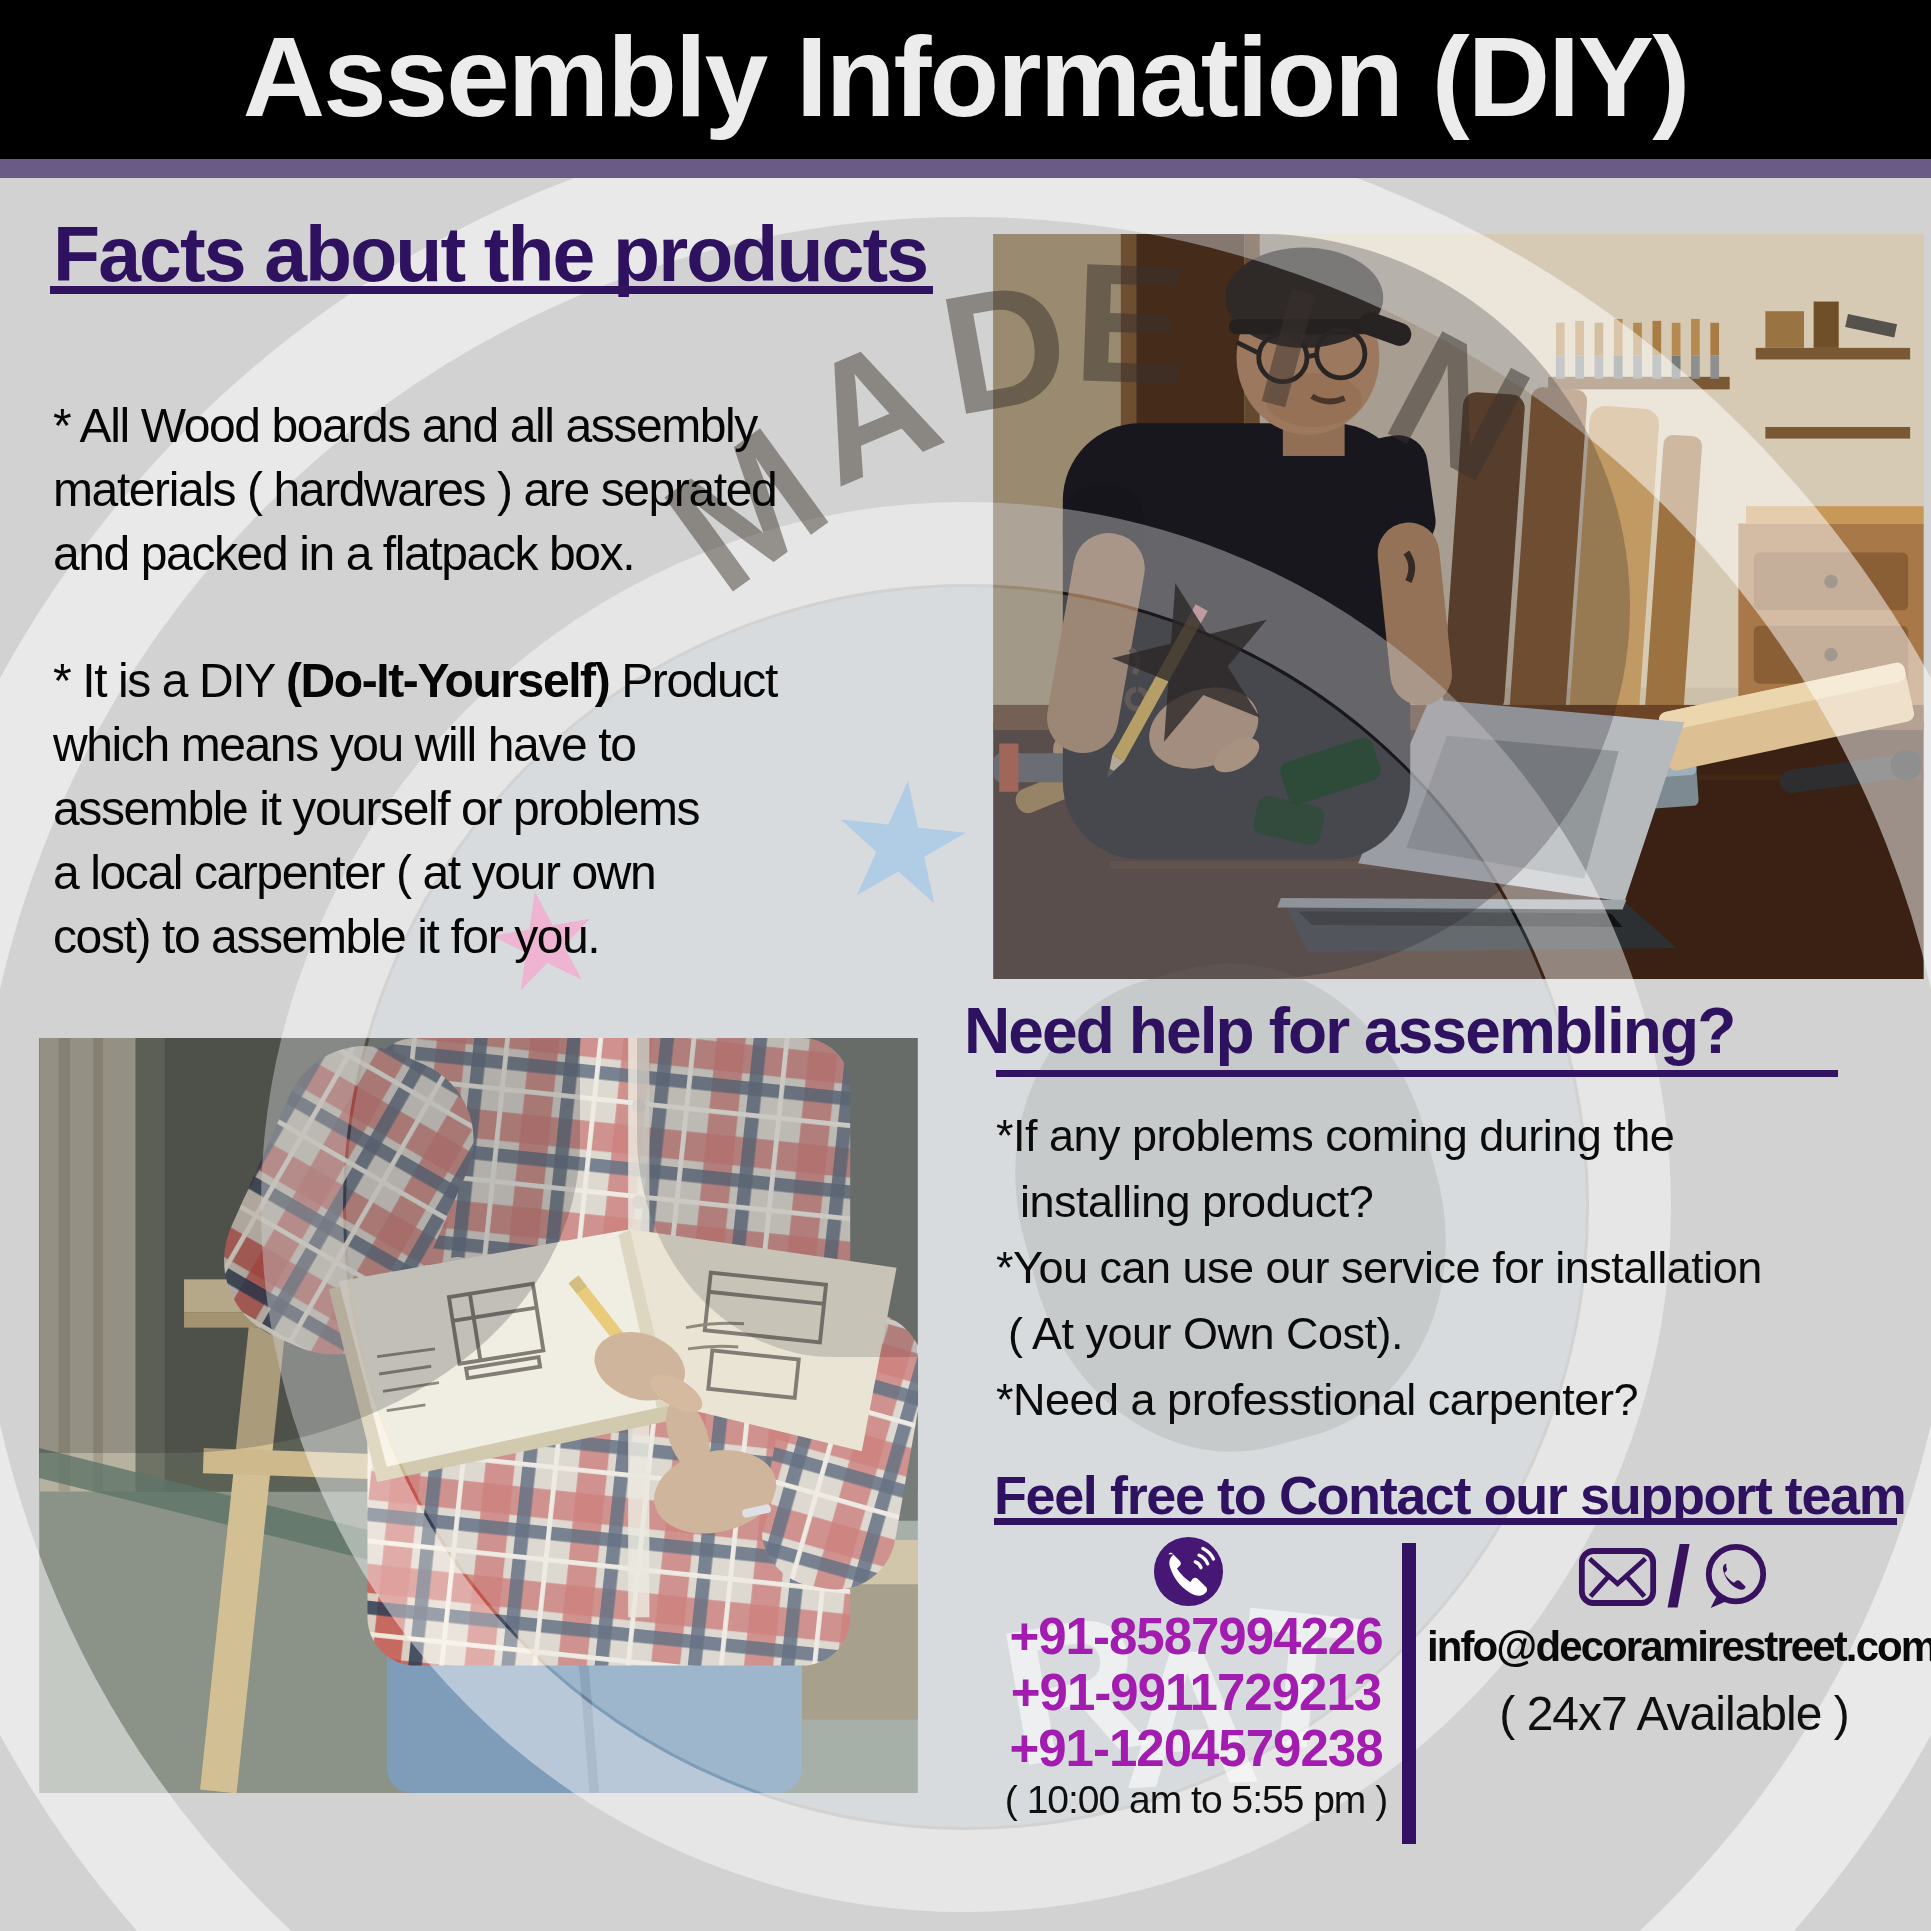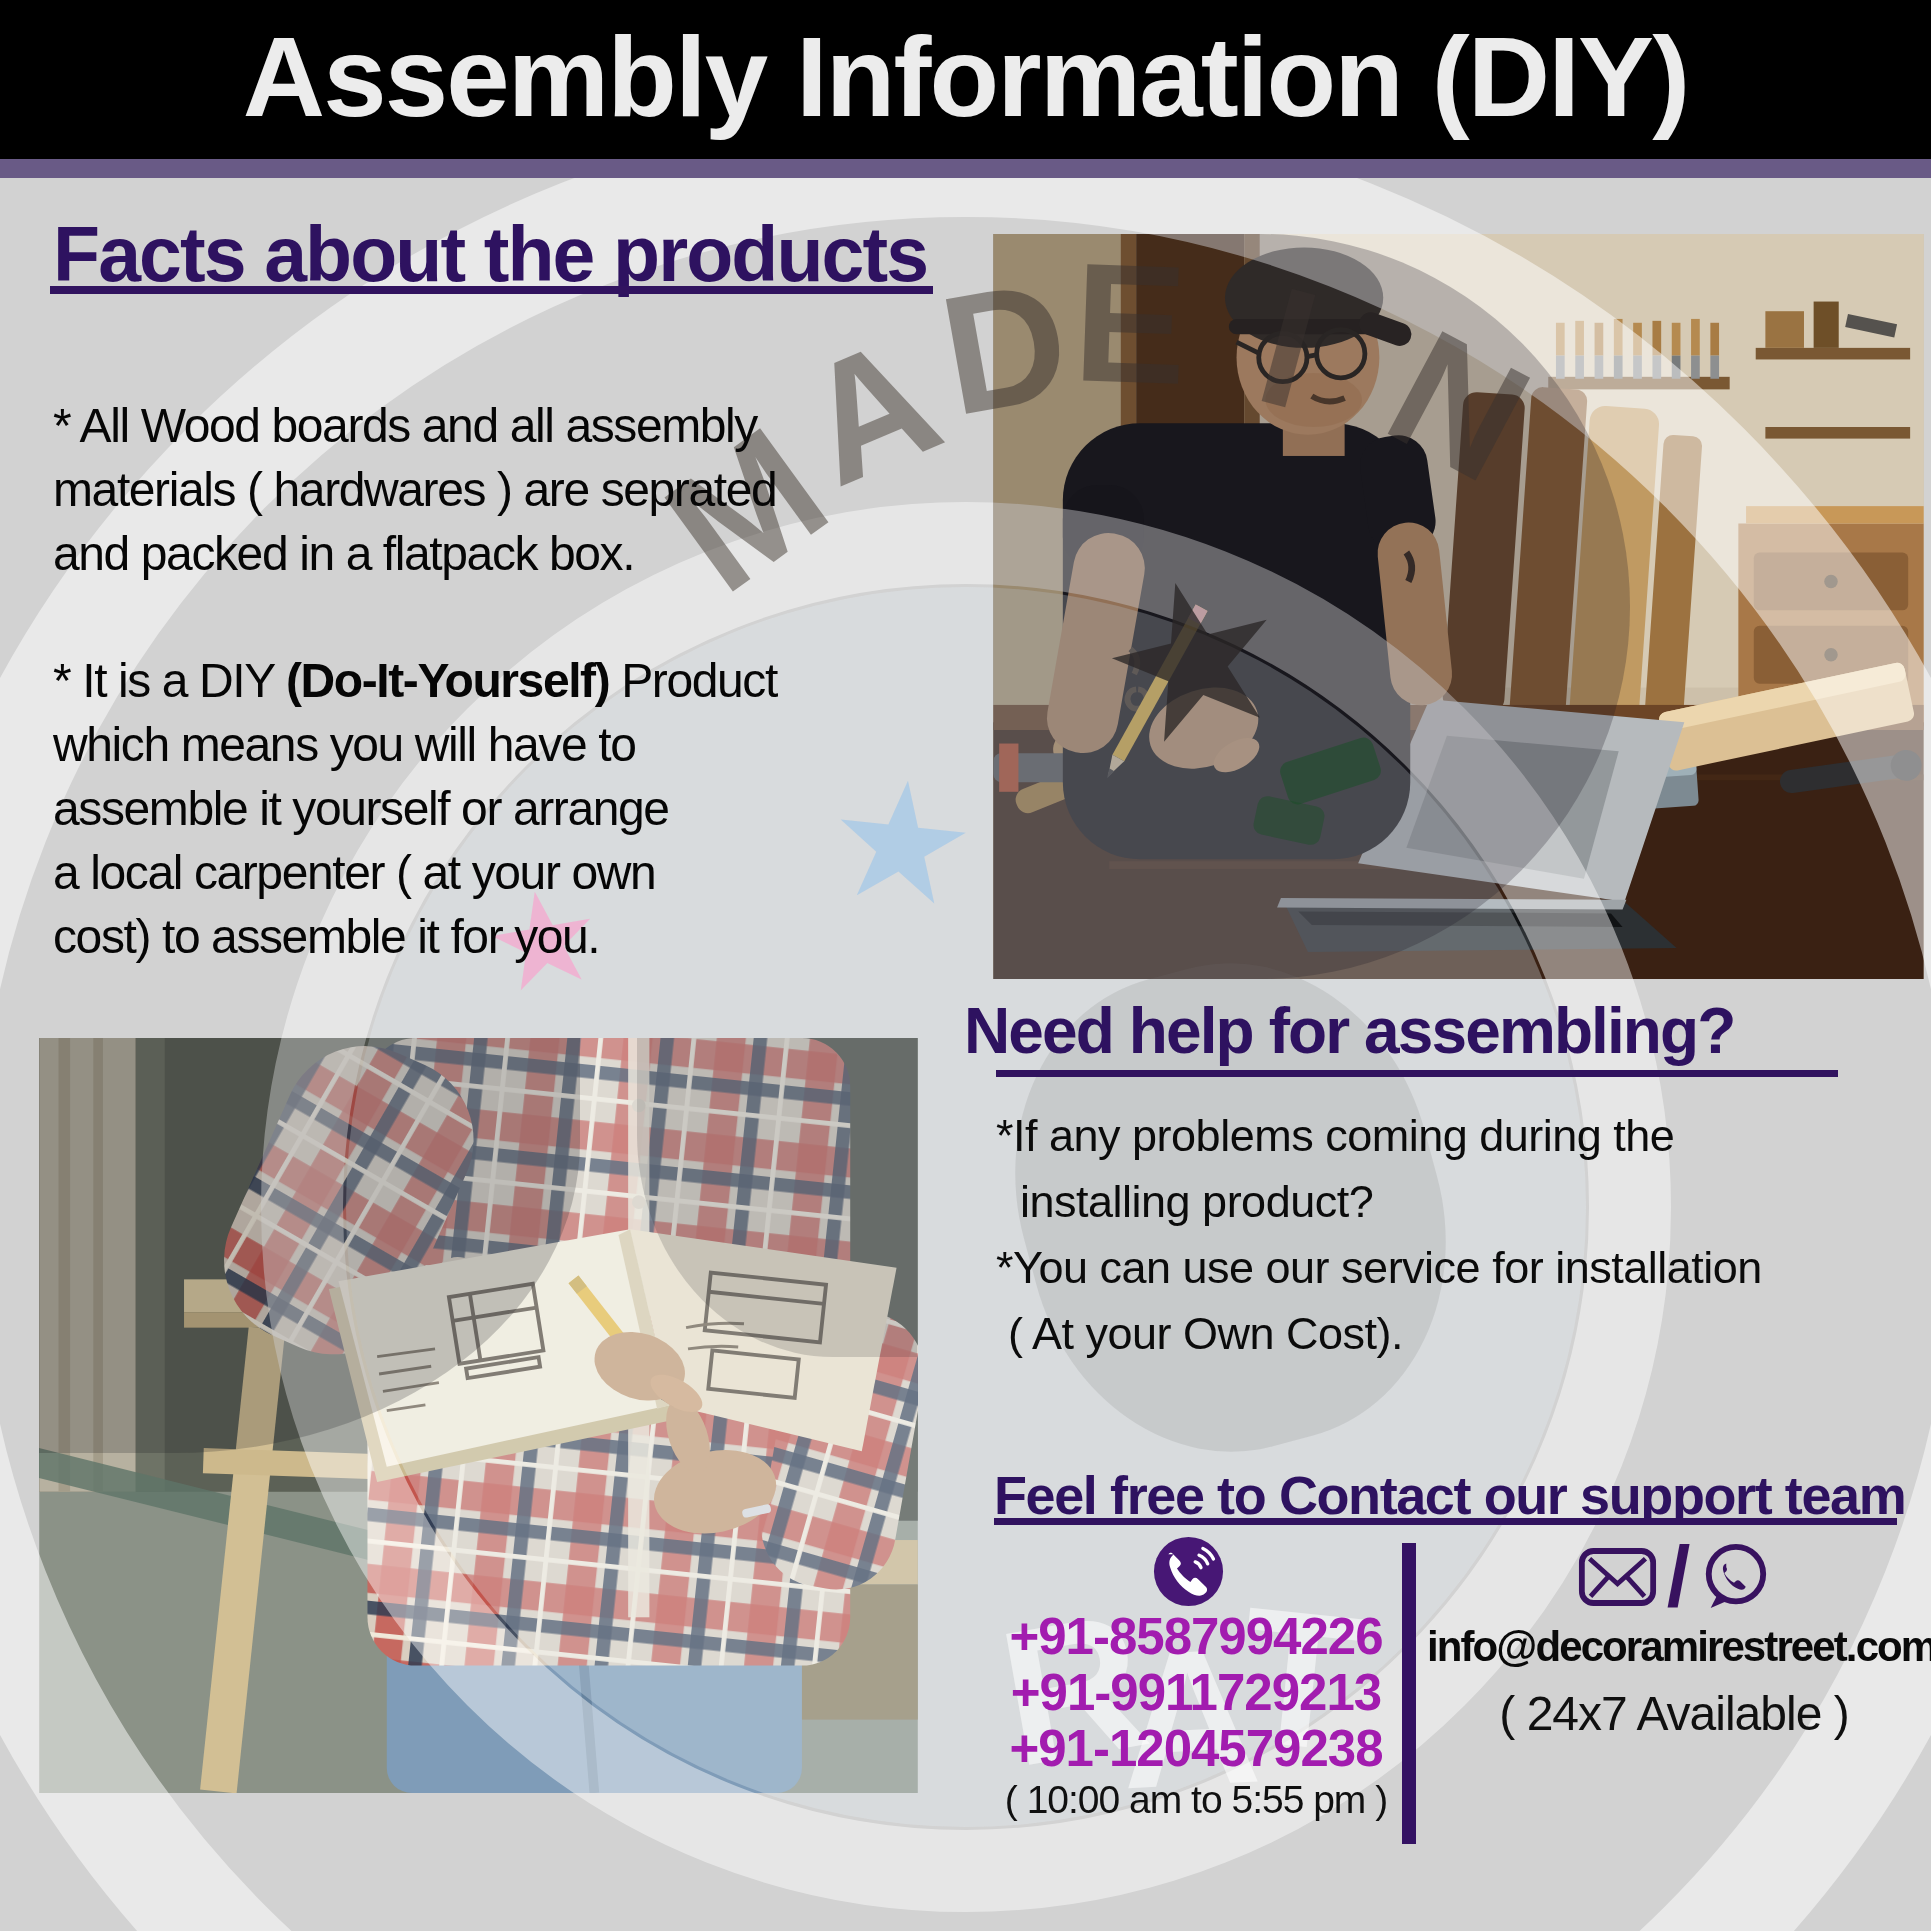--- a/index.html
+++ b/index.html
@@ -338,32 +338,33 @@
 
   <div class="abs content para">
     <span class="line">* All Wood boards and all assembly</span>
     <span class="line">materials ( hardwares ) are seprated</span>
     <span class="line">and packed in a flatpack box.</span>
   </div>
 
   <div class="abs content para para2">
     <span class="line"><span>* It is a DIY </span><b>(Do-It-Yourself)</b><span> Product</span></span>
     <span class="line">which means you will have to</span>
-    <span class="line">assemble it yourself or arrange</span>
+    <span class="line">assemble it yourself or problems</span>
     <span class="line">a local carpenter ( at your own</span>
     <span class="line">cost) to assemble it for you.</span>
   </div>
 
   <div class="abs content help-heading">Need help for assembling?</div>
   <div class="abs content help-underline"></div>
   <div class="abs content help-list">
     <span class="help-line">*If any problems coming during the</span>
     <span class="help-line">  installing product?</span>
     <span class="help-line">*You can use our service for installation</span>
     <span class="help-line"> ( At your Own Cost).</span>
+    <span class="help-line">*Need a professtional carpenter?</span>
   </div>
 
   <div class="abs content contact-heading">Feel free to Contact our support team</div>
   <div class="abs content contact-underline"></div>
 
   <svg class="abs content phone-icon" width="71" height="71" viewBox="0 0 74 74">
     <circle cx="37" cy="37" r="36" fill="#471775"></circle>
     <path d="M22 19 c-5 3 -6 9 -4 14 c3 10 10 19 19 25 c6 4 13 6 17 2 c3 -2 3 -5 1 -7 l-8 -8 c-2 -2 -4 -2 -6 0 l-2 3 c-5 -3 -11 -9 -14 -14 l3 -3 c2 -2 1 -4 -1 -6 l-6 -6 c-2 -2 -3 -2 -5 0 z" fill="#ffffff"></path>
     <path d="M44 27 a10 10 0 0 1 6 6 M48 20 a16 16 0 0 1 9 9 M52 13 a23 23 0 0 1 11 11" stroke="#ffffff" stroke-width="3.5" fill="none" stroke-linecap="round"></path>
   </svg>

